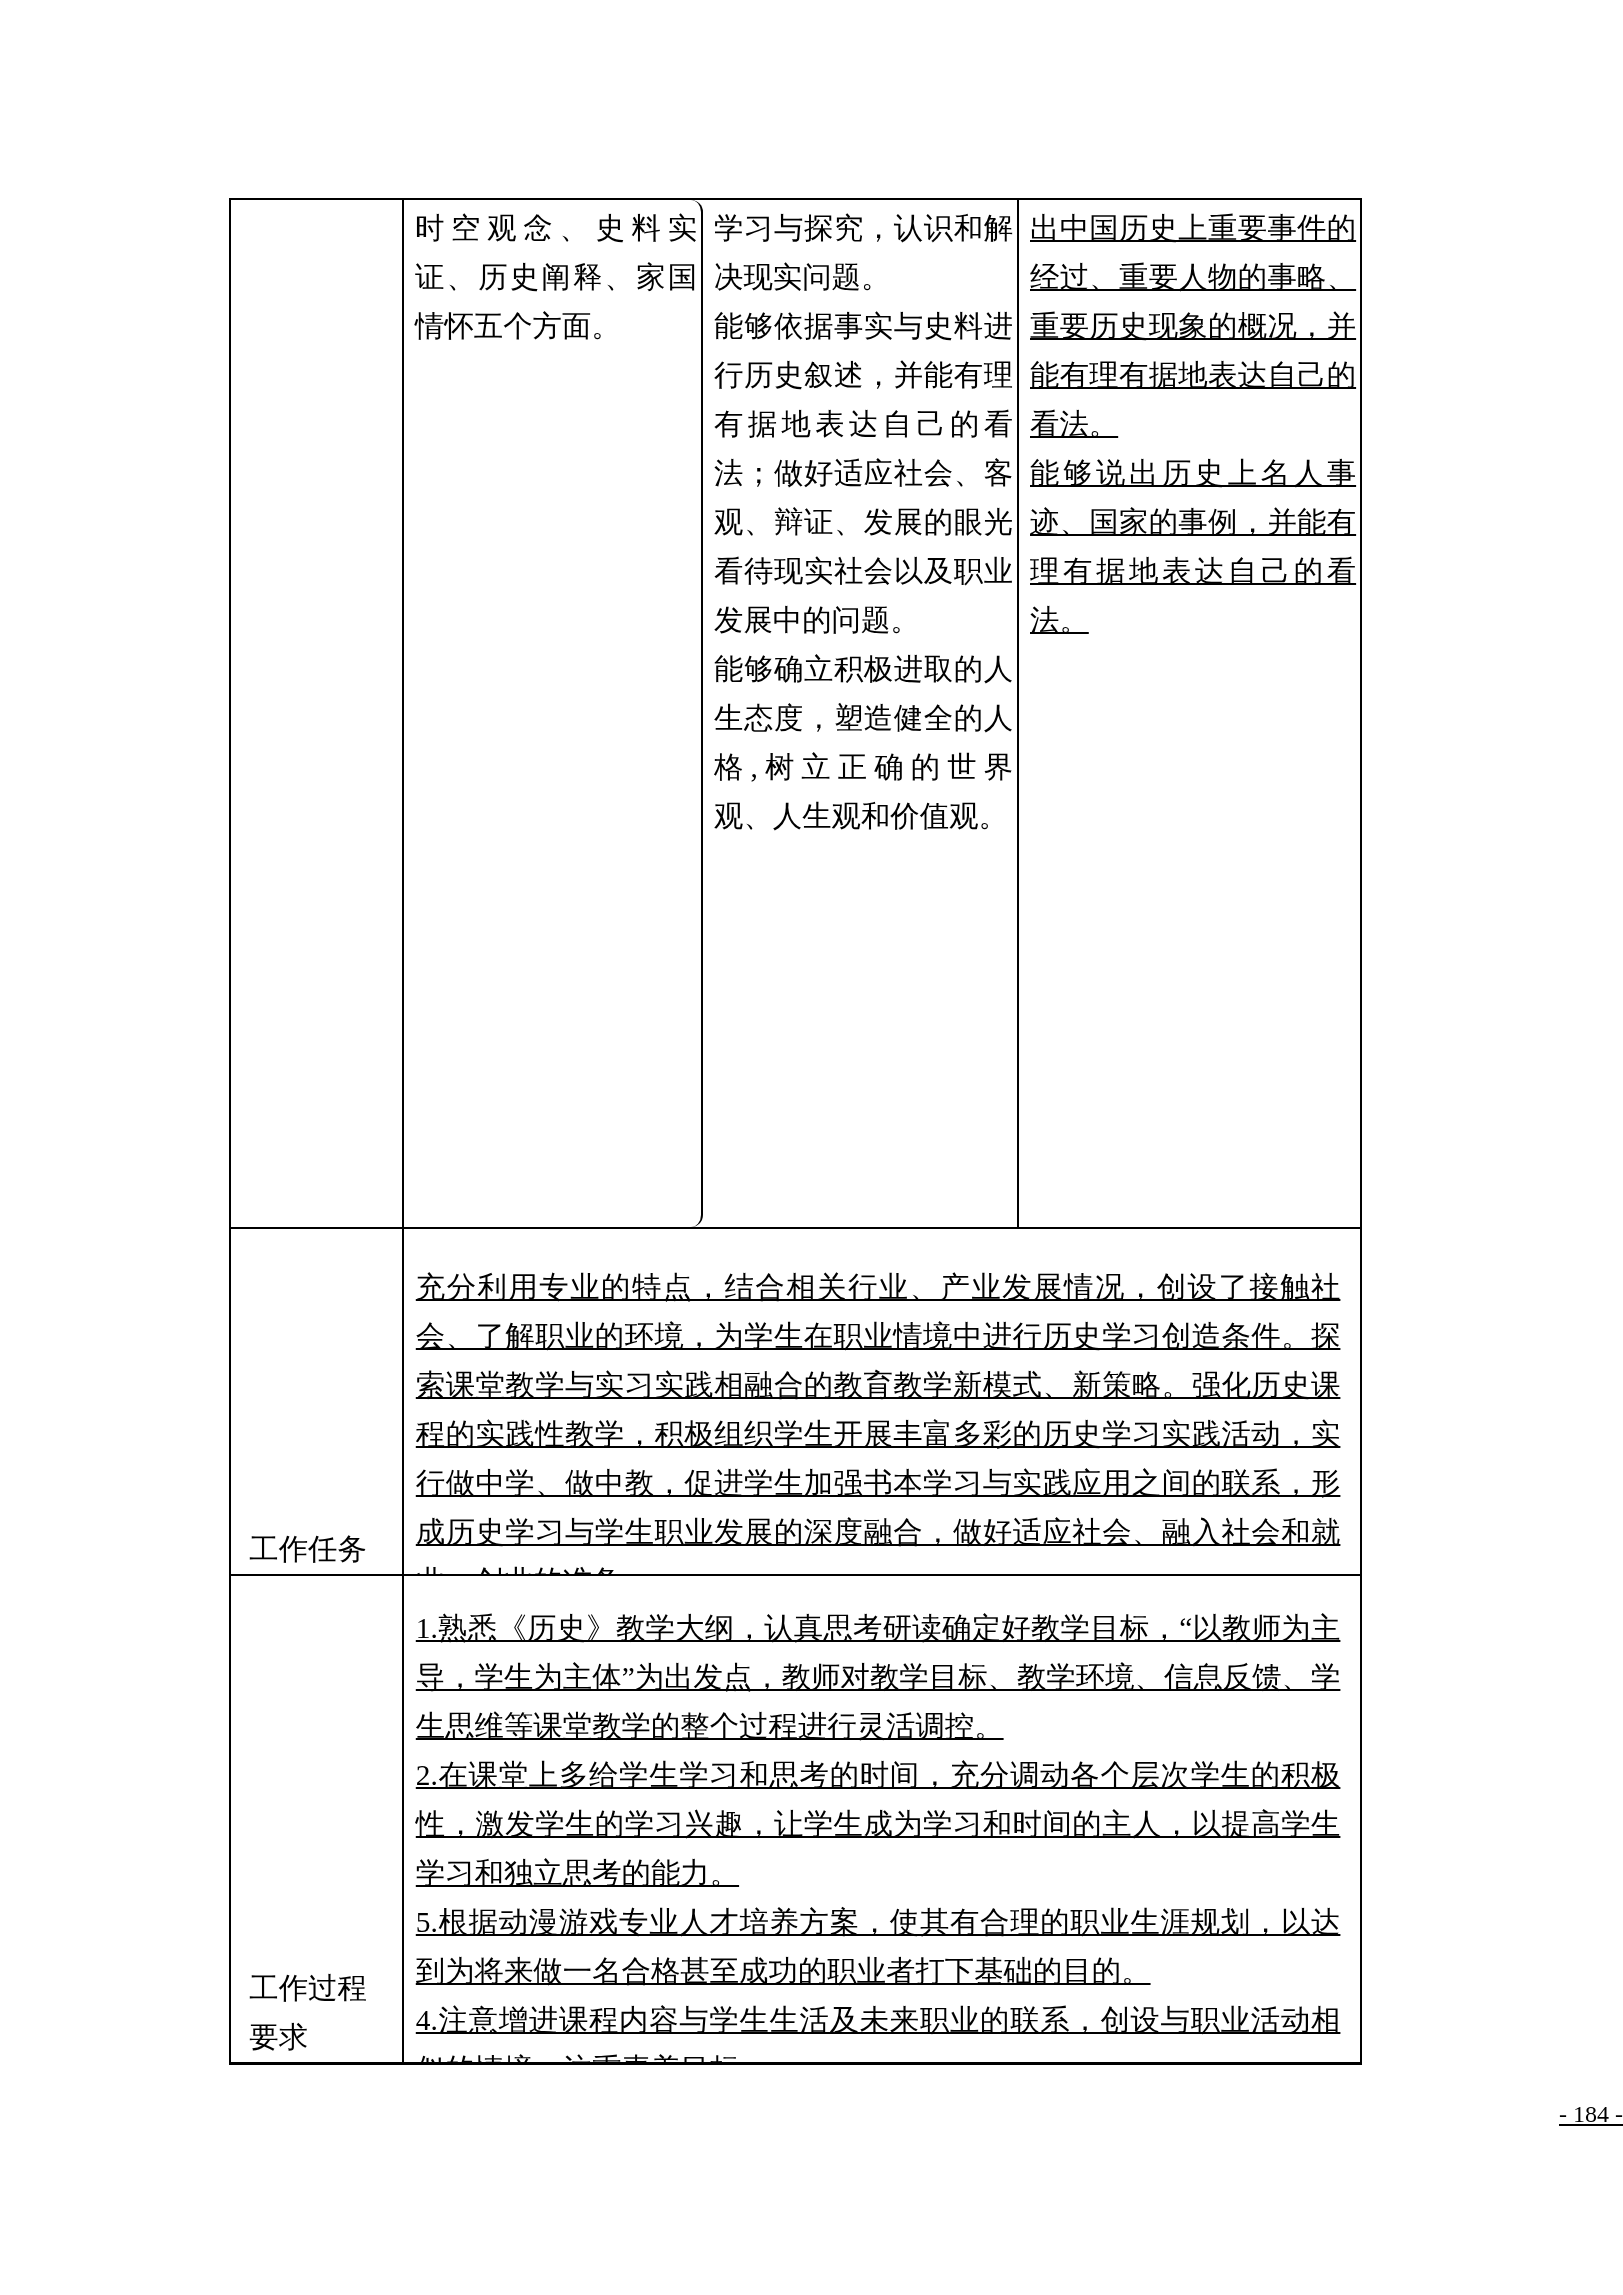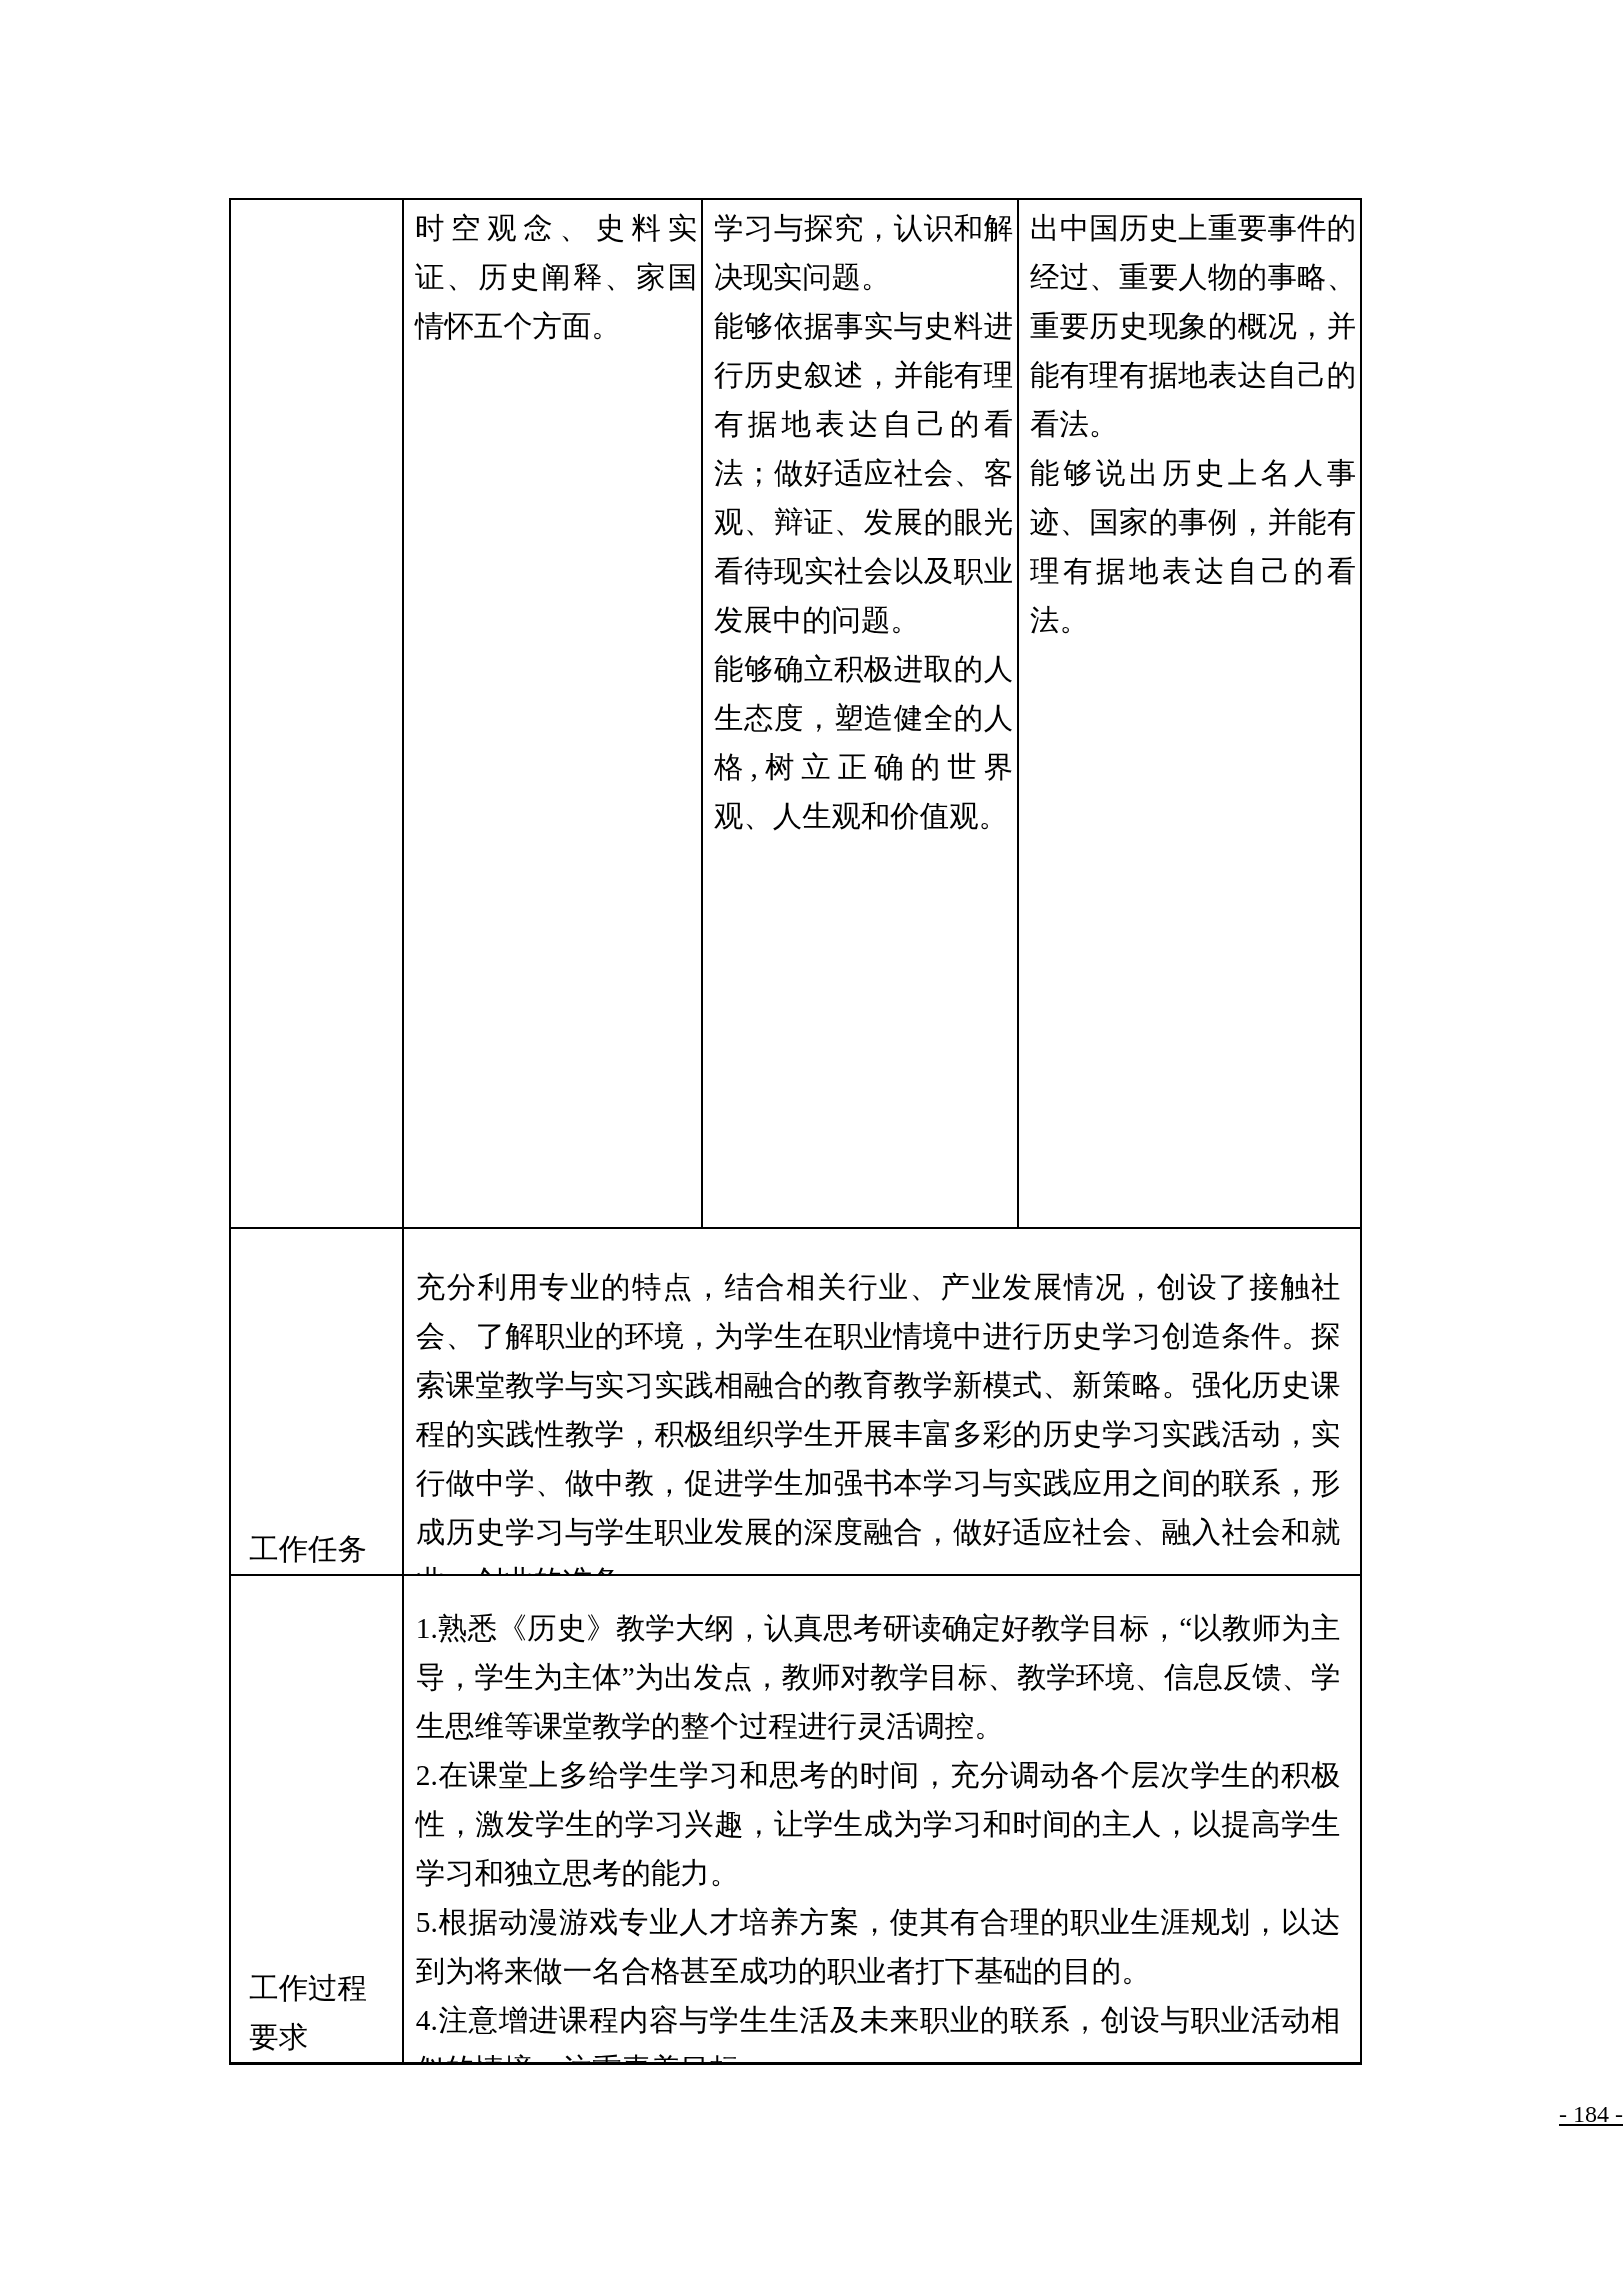--- a/index.html
+++ b/index.html
@@ -37,24 +37,24 @@
   }
   .row-continued { height: 1029px; }
   .row-task      { height: 347px; }
   .row-process   { height: 486px; }
 
   .cell {
     box-sizing: border-box;
     border-right: 2px solid #000;
     overflow: hidden;
   }
-  .cell.last { border-right: none; flex: 1; }
+  .cell.last { border-right: none; flex: 1; text-decoration: underline; }
 
   .c1 { width: 173px; }
-  .c2 { width: 299px; }
+  .c2 { width: 299px; border-radius: 12px; }
   .c3 { width: 316px; }
 
   .label-cell {
     width: 173px;
     display: flex;
     flex-direction: column;
     justify-content: flex-end;
     padding: 0 15.7px 0 18.3px;
   }
   .label-cell .label {

